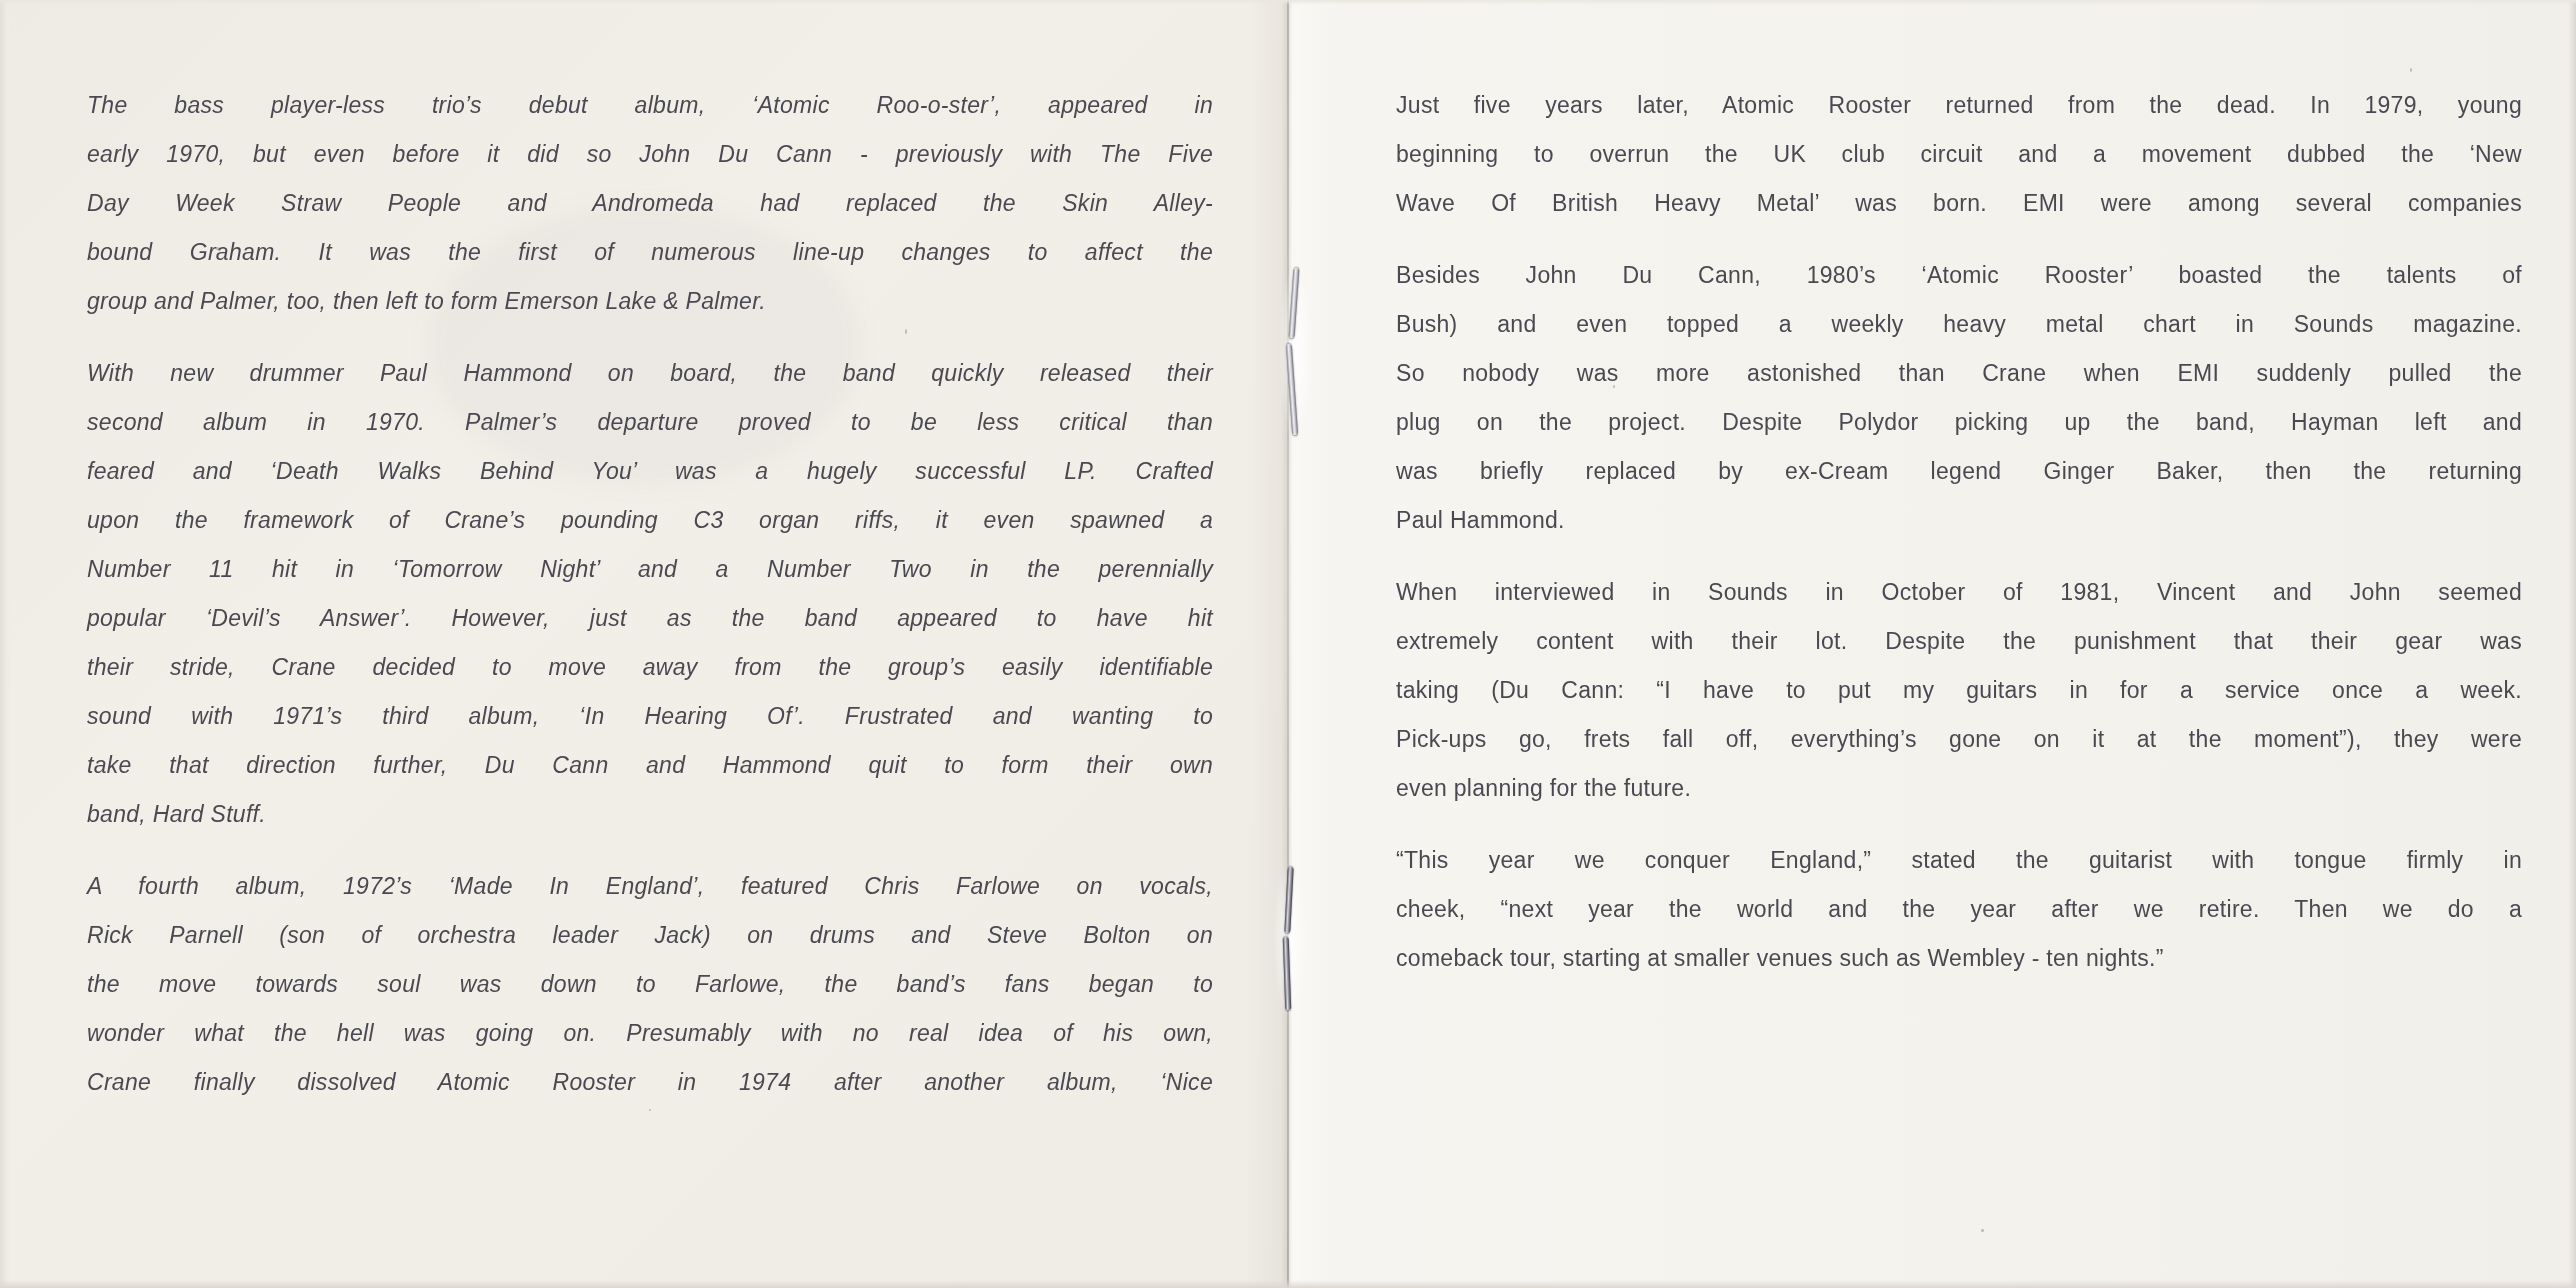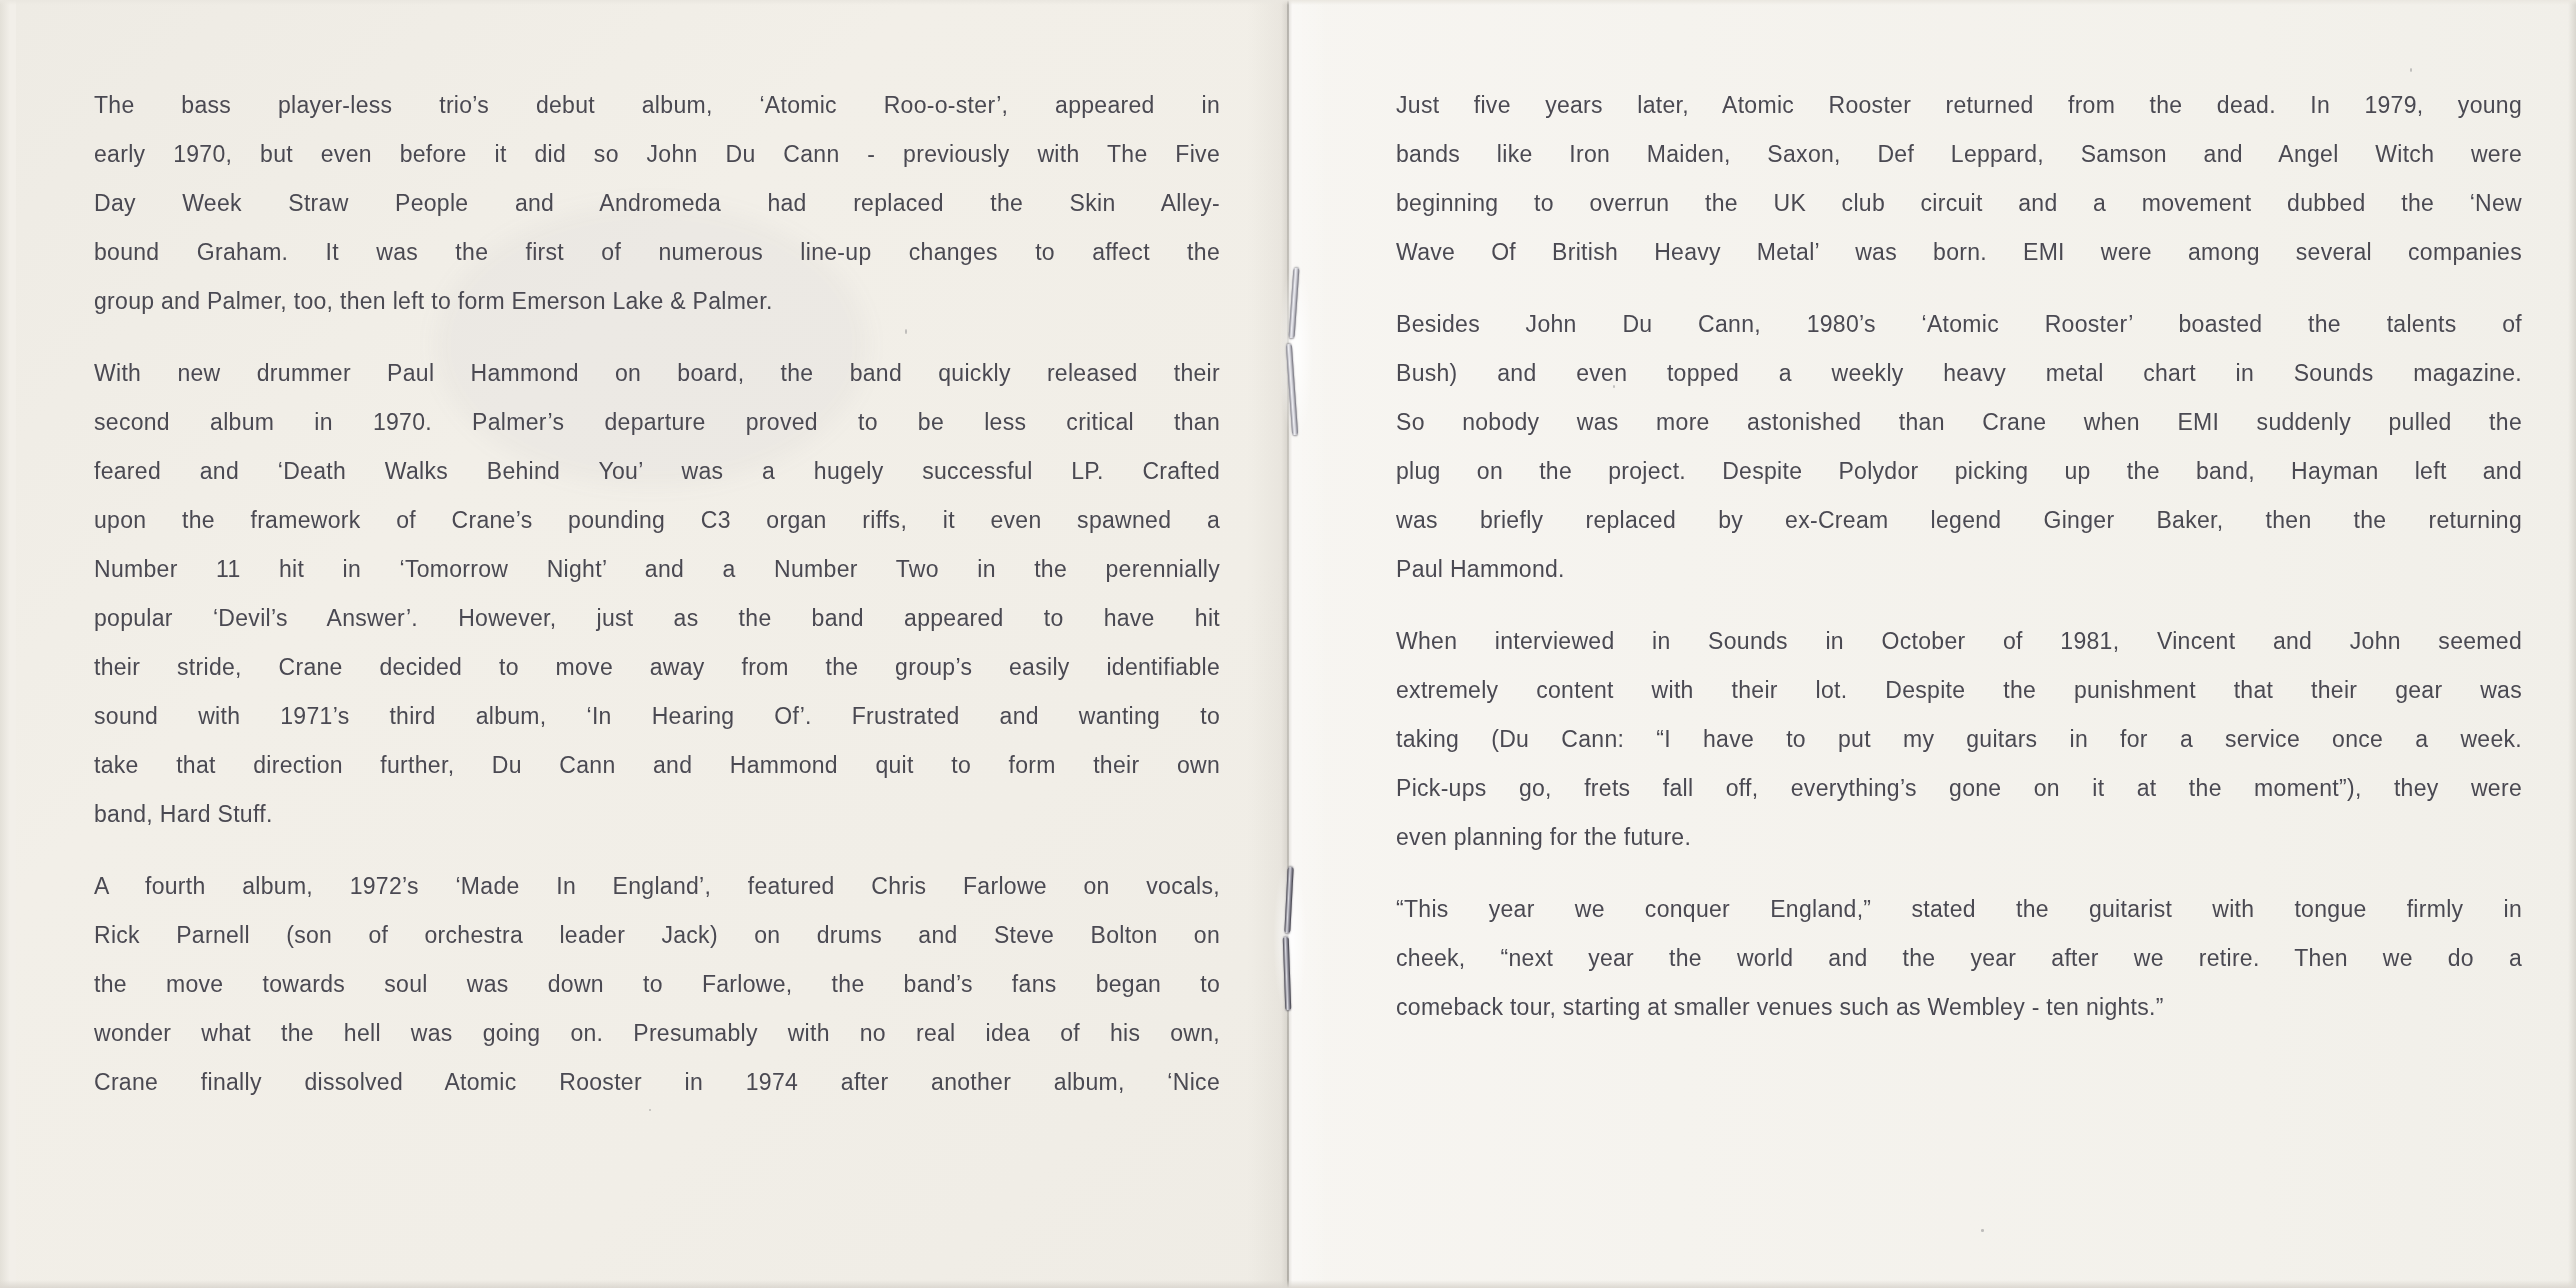--- a/index.html
+++ b/index.html
@@ -14,23 +14,24 @@
     height: 1288px;
     overflow: hidden;
     background: #f2efe9;
   }
   .page {
     position: absolute;
     top: 0;
     height: 1288px;
   }
   .page.left {
-    left: 16px;
+    left: 9px;
     width: 1288px;
     background: linear-gradient(135deg, #eeebe4 0%, #f2efe8 35%, #f1eee7 70%, #efece5 100%);
+    font-style: italic;
   }
   .page.right {
     left: 1288px;
     width: 1288px;
     background: linear-gradient(90deg, #f7f5f1 0%, #f5f3ee 30%, #f3f1eb 75%, #f1efe9 100%);
   }
   
   .edge-left   { position:absolute; left:0; top:0; width:9.5px; height:100%;
                  background: linear-gradient(90deg, #e3e0d8, rgba(227,224,216,0)); }
   .edge-right  { position:absolute; right:0; top:0; width:8px; height:100%;
@@ -158,21 +159,20 @@
           <div class="line">Crane finally dissolved Atomic Rooster in 1974 after another album, ‘Nice</div>
         </div>
       </div>
   </div>
 
   <div class="page right">
 
     <div class="textblock">
         <div class="para">
           <div class="line">Just five years later, Atomic Rooster returned from the dead. In 1979, young</div>
-          <div class="line">bands like Iron Maiden, Saxon, Def Leppard, Samson and Angel Witch were</div>
           <div class="line">beginning to overrun the UK club circuit and a movement dubbed the ‘New</div>
           <div class="line">Wave Of British Heavy Metal’ was born. EMI were among several companies</div>
         </div>
         <div class="para">
           <div class="line">Besides John Du Cann, 1980’s ‘Atomic Rooster’ boasted the talents of</div>
           <div class="line">Bush) and even topped a weekly heavy metal chart in Sounds magazine.</div>
           <div class="line">So nobody was more astonished than Crane when EMI suddenly pulled the</div>
           <div class="line">plug on the project. Despite Polydor picking up the band, Hayman left and</div>
           <div class="line">was briefly replaced by ex-Cream legend Ginger Baker, then the returning</div>
           <div class="line last">Paul Hammond.</div>

